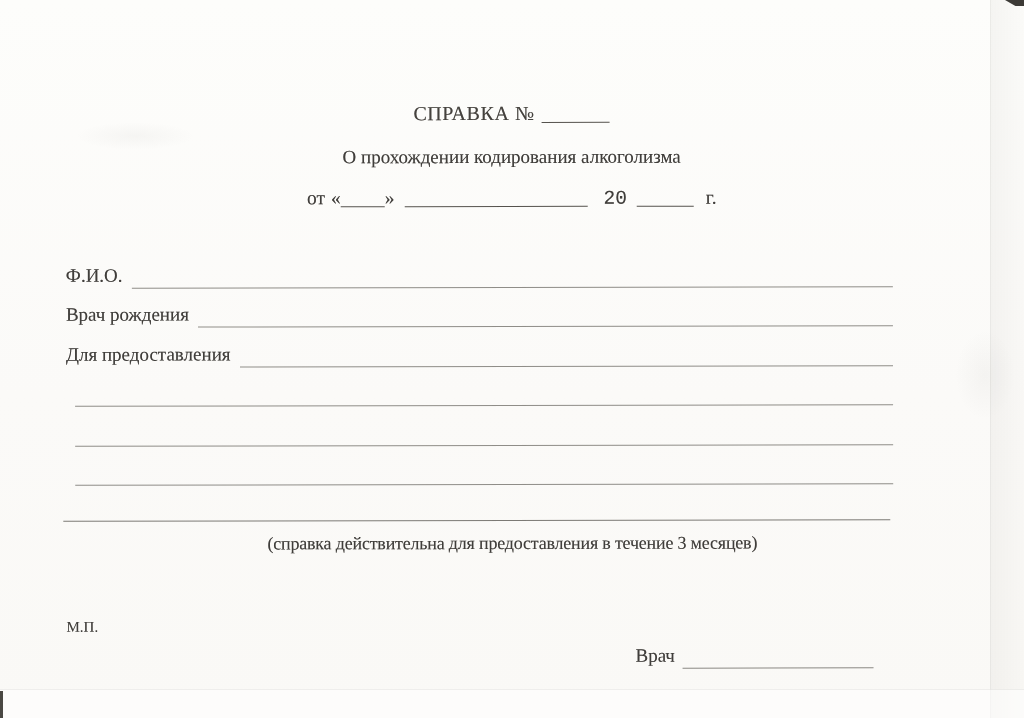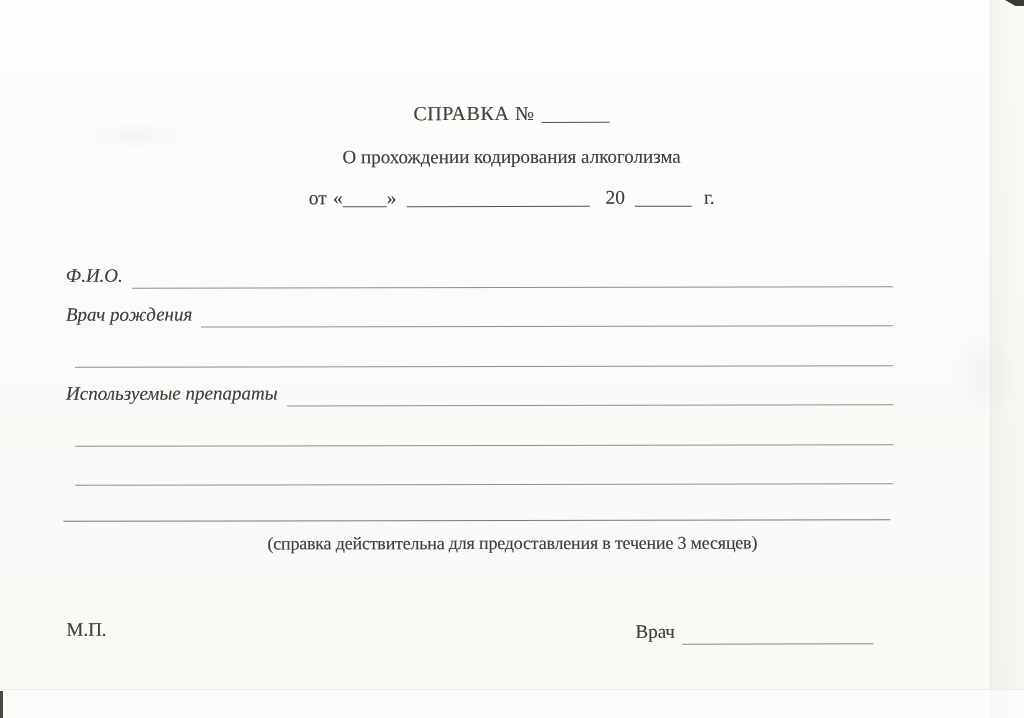--- a/index.html
+++ b/index.html
@@ -42,33 +42,33 @@
     display: inline-block;
     height: 1px;
     border-bottom: 1.7px solid #55524d;
     vertical-align: -3px;
   }
   .u-title { width: 68px; margin-left: 7px; }
   .u-day { width: 44px; }
   .u-month { width: 183px; margin-left: 10px; }
   .u-year { width: 57px; margin-left: 10px; margin-right: 12px; }
   .dl-gap { margin-left: 6px; }
-  .dl-num { margin-left: 16px; }
+  .dl-num { margin-left: 16px; font-family: Liberation Mono, monospace; }
 
   
   .row {
     position: absolute;
     left: 66px;
     width: 827px;
     height: 30px;
     display: flex;
     align-items: flex-end;
     font-size: 19px;
   }
-  .row .label { padding-bottom: 2px; white-space: nowrap; font-style: italic; }
+  .row .label { padding-bottom: 2px; white-space: nowrap; }
   .row .blank {
     flex: 1;
     margin-left: 9px;
     border-bottom: 1px solid #8f8d88;
     height: 26px;
   }
   .row1 { top: 258px; }
   .row2 { top: 297px; }
   .row3 { top: 337px; }
   .row4 { top: 376px; }
@@ -85,26 +85,26 @@
   }
   .note {
     top: 533px;
     font-size: 18px;
     letter-spacing: -0.2px;
   }
   .stamp {
     position: absolute;
     left: 66px;
     top: 618px;
-    font-size: 19px;
+    font-size: 15px;
   }
   .doctor-row {
     position: absolute;
     left: 635px;
-    top: 617px;
+    top: 641px;
     width: 238px;
     height: 28px;
     display: flex;
     align-items: flex-end;
     font-size: 19px;
   }
   .doctor-row .label { padding-bottom: 2px; white-space: nowrap; }
   .doctor-row .blank {
     flex: 1;
     margin-left: 8px;
@@ -169,25 +169,25 @@
       <span class="label">Ф.И.О.</span>
       <span class="blank"></span>
     </div>
 
     <div class="row row2">
       <span class="label">Врач рождения</span>
       <span class="blank"></span>
     </div>
 
     <div class="row row3">
+      <span class="label">Для предоставления</span>
       <span class="blank"></span>
     </div>
 
     <div class="row row4">
-      <span class="label">Используемые препараты</span>
       <span class="blank"></span>
     </div>
 
     <div class="row row5">
       <span class="blank"></span>
     </div>
 
     <div class="row row6">
       <span class="blank"></span>
     </div>

